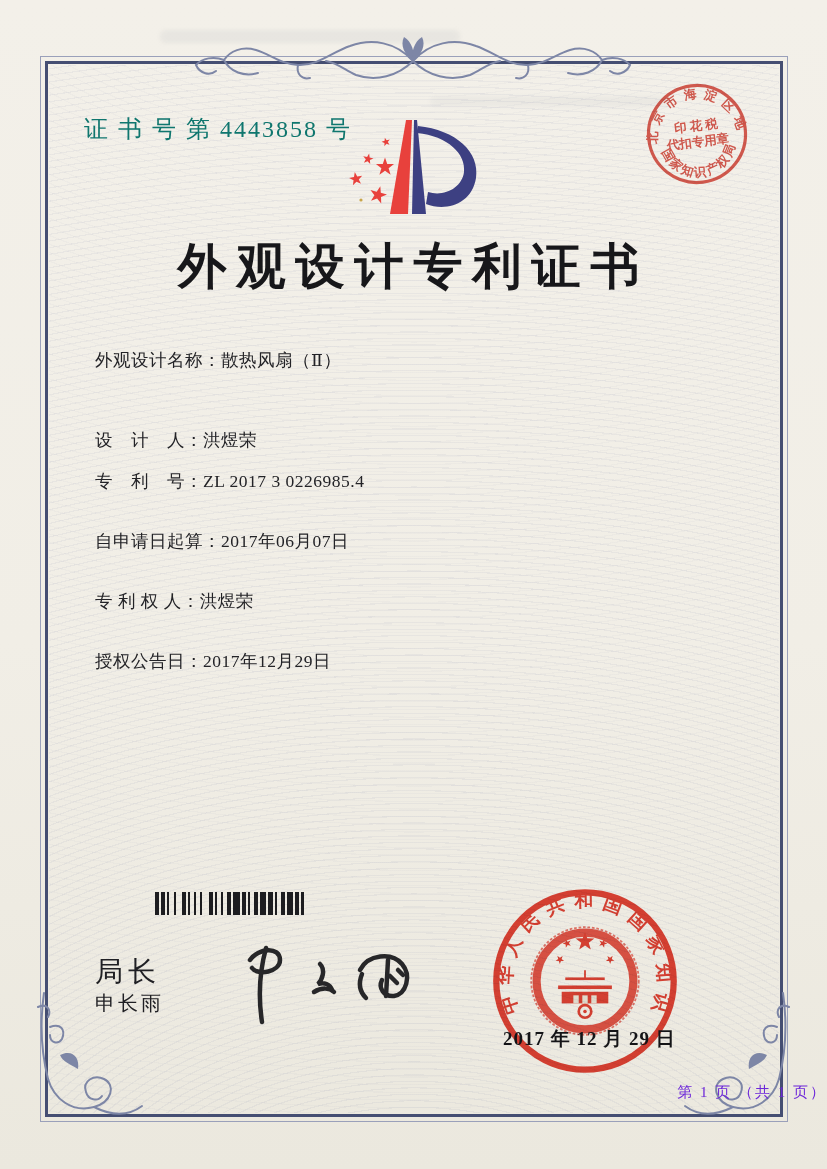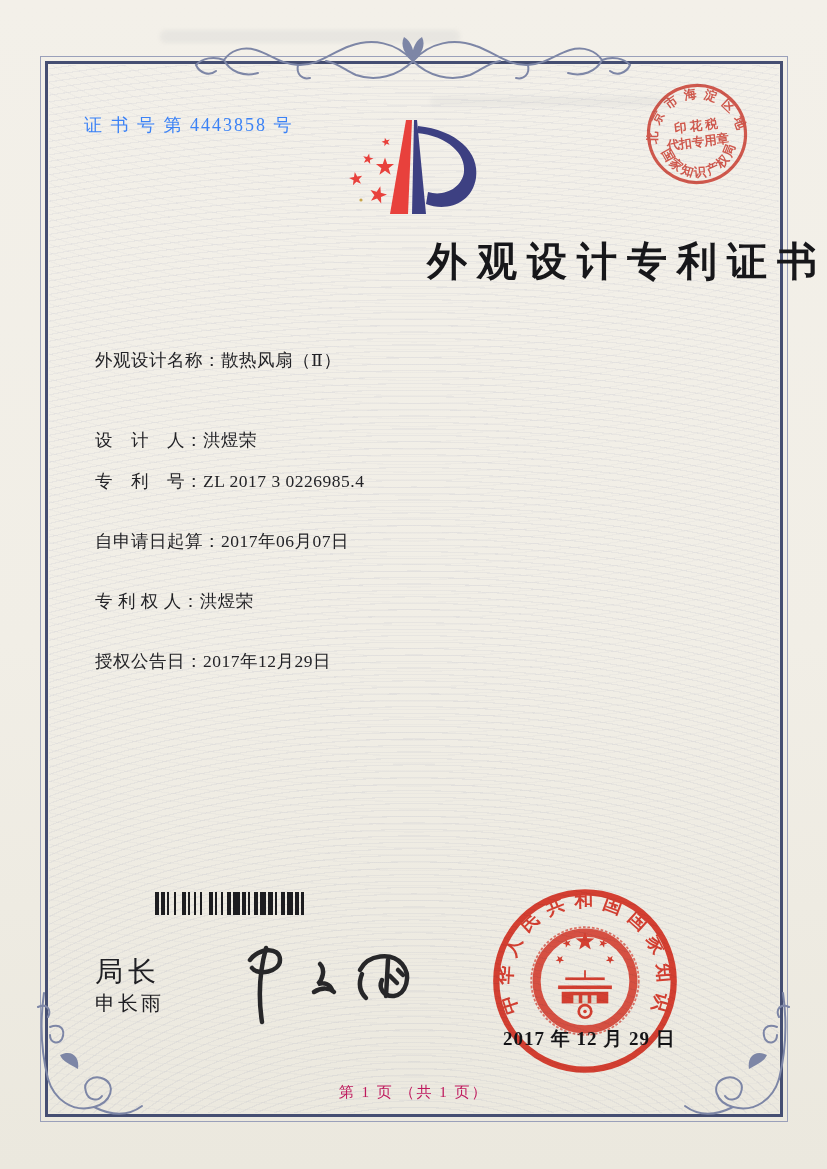--- a/index.html
+++ b/index.html
@@ -16,38 +16,38 @@
   }
   .abs{position:absolute}
   
   .frame{left:45px;top:61px;width:738px;height:1056px;border:3px solid var(--frame);
          outline:1px solid var(--frame-outer);outline-offset:4px;}
   .guilloche{left:49px;top:65px;width:730px;height:1048px;pointer-events:none;
     background:
       repeating-radial-gradient(140% 70% at 50% 118%, rgba(125,132,170,.085) 0 1.6px, transparent 1.6px 9px),
       repeating-radial-gradient(150% 80% at 50% -35%, rgba(125,132,170,.045) 0 1.5px, transparent 1.5px 10px);}
   .smudge{background:rgba(140,145,160,.10);filter:blur(2px);border-radius:6px}
-  .cert-number{left:84px;top:113px;font-size:18px;letter-spacing:2px;color:#3b82f6}
+  .cert-number{left:84px;top:113px;font-size:24px;letter-spacing:2px;color:#0f766e}
   .logo{left:338px;top:120px;width:152px;height:114px}
-  .title{left:0;top:234px;width:100%;text-align:right;font-size:40px;font-weight:700;
+  .title{left:0;top:234px;width:100%;text-align:center;font-size:49px;font-weight:700;
          letter-spacing:10px;color:#17171a}
   .field-row{position:absolute;left:95px;font-size:17.5px;color:#232327;letter-spacing:.5px;white-space:pre}
   .paragraphs{left:80px;top:684px;width:690px;font-size:17px;line-height:28px;
               text-align:justify;color:#2b2b2e}
   .paragraphs p{text-indent:2em}
   .barcode{left:155px;top:892px;width:153px;height:23px;display:flex}
   .barcode .bar{background:#1d1d20;height:100%}
   .barcode .gap{background:transparent;height:100%}
   .signer-title{left:95px;top:953px;font-size:28px;letter-spacing:5px;color:#202024}
   .signer-name{left:95px;top:990px;font-size:20px;letter-spacing:3px;color:#202024}
   .signature{left:222px;top:930px;width:200px;height:100px}
   .seal{left:490px;top:886px;width:190px;height:190px;opacity:.95;mix-blend-mode:multiply}
   .seal-date{left:503px;top:1026px;font-size:19px;font-weight:700;letter-spacing:1px;color:#141417;z-index:5}
   .tax-stamp{left:644px;top:81px;width:106px;height:106px;opacity:.88;transform:rotate(-7deg);mix-blend-mode:multiply}
-  .footer{left:0;top:1083px;width:100%;text-align:center;font-size:15px;letter-spacing:2px;color:#be185d}
+  .footer{left:0;top:1083px;width:100%;text-align:right;font-size:15px;letter-spacing:2px;color:#6d28d9}
   .ornament{color:var(--ornament)}
   svg{display:block;overflow:visible}
 </style>
 </head>
 <body>
 
 <svg width="0" height="0" aria-hidden="true">
   <defs>
     <path id="star5" d="M0,-10 L2.35,-3.24 L9.51,-3.09 L3.8,1.24 L5.88,8.09 L0,4 L-5.88,8.09 L-3.8,1.24 L-9.51,-3.09 L-2.35,-3.24 Z"></path>
     <g id="topOrnHalf" fill="none" stroke="currentColor" stroke-width="2" stroke-linecap="round">

